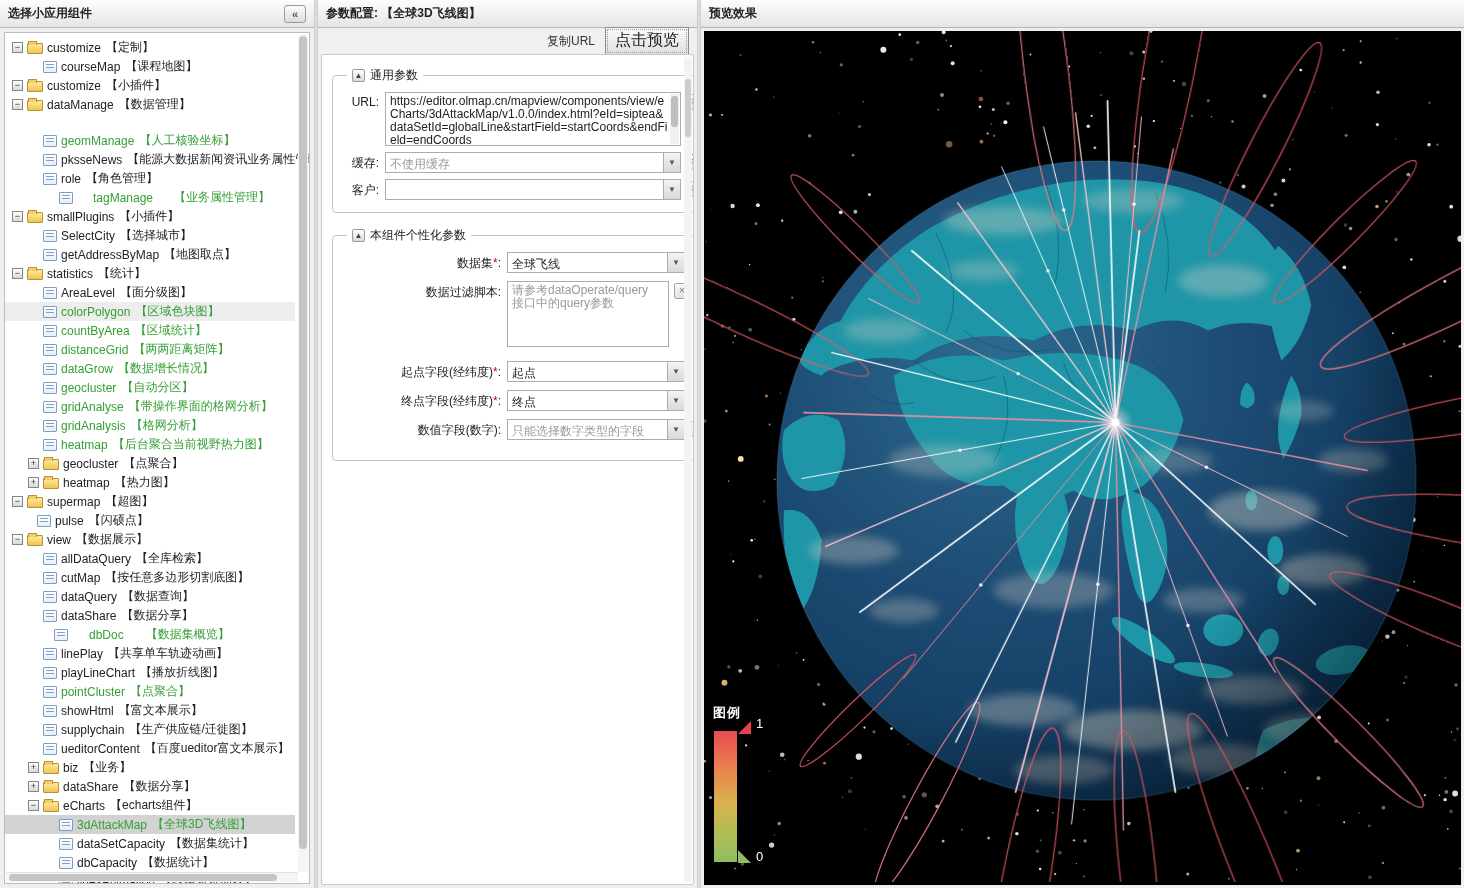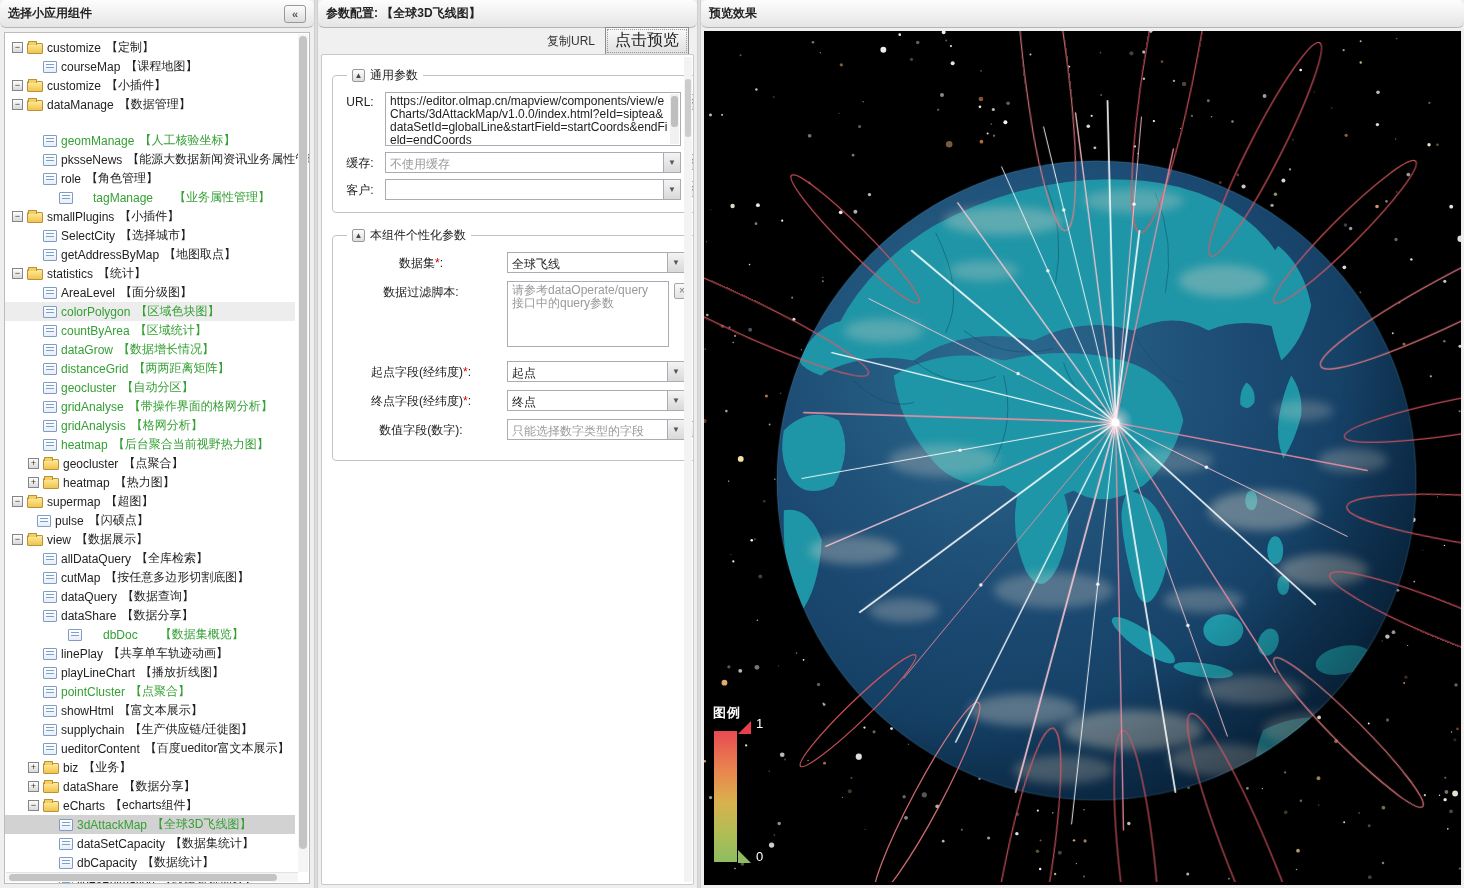--- a/index.html
+++ b/index.html
@@ -1,20 +1,20 @@
 <!DOCTYPE html>
 <html><head>
 <meta charset="utf-8">
 <style>
   *{box-sizing:border-box;margin:0;padding:0;}
   html,body{width:1464px;height:888px;overflow:hidden;}
   body{font-family:"Liberation Sans","DejaVu Sans",sans-serif;font-size:12px;color:#222;background:#e9e9e9;display:flex;}
 
   
-  .panel-header{height:28px;flex:0 0 28px;background:linear-gradient(#fdfdfd,#e5e5e5);border-bottom:1px solid #b5b5b5;display:flex;align-items:center;padding:12px 8px;font-weight:bold;color:#222;border-radius:6px;}
+  .panel-header{height:28px;flex:0 0 28px;background:linear-gradient(#fdfdfd,#e5e5e5);border-bottom:1px solid #b5b5b5;display:flex;align-items:center;padding:12px 8px;font-weight:bold;color:#222;}
   .v-divider{width:4px;background:#dcdcdc;border-left:1px solid #cfcfcf;border-right:1px solid #cfcfcf;}
 
   
   .left-panel{width:314px;flex:0 0 314px;background:#efefef;display:flex;flex-direction:column;}
   .collapse-btn{margin-left:auto;width:22px;height:18px;border:1px solid #999;border-radius:3px;background:linear-gradient(#fcfcfc,#dcdcdc);color:#555;font-size:11px;line-height:16px;text-align:center;cursor:pointer;}
   .tree-wrap{position:relative;margin:4px;background:#fff;border:1px solid #bcbcbc;flex:1;overflow:hidden;}
   .tree{padding:5px 14px 14px 0;}
   .trow{display:flex;align-items:center;height:19px;white-space:nowrap;cursor:pointer;}
   .trow .slot{width:13px;flex:0 0 13px;display:flex;align-items:center;justify-content:center;margin-right:3px;}
   .expander{width:11px;height:11px;border:1px solid #858585;background:linear-gradient(#fefefe,#d9d9d9);font-size:9px;line-height:8px;text-align:center;color:#333;}
@@ -35,21 +35,21 @@
   .mid-panel{width:379px;flex:0 0 379px;background:#efefef;display:flex;flex-direction:column;position:relative;}
   .mid-toolbar{height:26px;flex:0 0 26px;background:#f0f0f0;display:flex;align-items:center;justify-content:flex-end;gap:10px;padding:0 8px;}
   .copy-url{color:#333;cursor:pointer;}
   .preview-btn{font-size:16px;padding:2px 9px 3px;background:linear-gradient(#fbfbfb,#dfdfdf);border:1px solid #8c8c8c;outline:1px dotted #9a9a9a;outline-offset:-3px;cursor:pointer;color:#222;}
   .content-card{flex:1;margin:0 3px 3px;background:#fff;border:1px solid #c9c9c9;border-radius:2px;padding-top:6px;position:relative;overflow:hidden;}
   fieldset{border:1px solid #c3c3c3;border-radius:4px;margin:6px 10px 0;padding:8px 8px 12px;}
   fieldset legend{margin-left:6px;padding:0 5px;display:flex;align-items:center;gap:5px;color:#222;}
   .sec-toggle{width:13px;height:13px;border:1px solid #999;border-radius:2px;background:linear-gradient(#fdfdfd,#dcdcdc);font-size:8px;line-height:11px;text-align:center;color:#444;cursor:pointer;}
   .frow{display:flex;align-items:flex-start;margin-bottom:6px;}
   .frow:last-child{margin-bottom:0;}
-  .flabel{flex:0 0 auto;text-align:center;padding-top:3px;color:#222;}
+  .flabel{flex:0 0 auto;text-align:right;padding-top:3px;color:#222;}
   .gen .flabel{width:38px;margin-right:6px;}
   .req{color:#cc0000;}
   .combo{display:flex;height:21px;border:1px solid #a9adb3;background:#fff;align-items:stretch;overflow:hidden;}
   .combo-text{flex:1;padding:3px 4px 0;white-space:nowrap;overflow:hidden;color:#222;}
   .combo-text.ph{color:#9a9a9a;}
   .combo-btn{flex:0 0 17px;border-left:1px solid #a9adb3;background:linear-gradient(#f4f4f4,#d9d9d9);color:#555;font-size:8px;line-height:19px;text-align:center;cursor:pointer;}
   .clear-btn{width:16px;height:16px;margin-left:5px;margin-top:2px;border:1px solid #a5a5a5;border-radius:2px;background:linear-gradient(#fafafa,#e2e2e2);color:#777;font-size:10px;line-height:13px;text-align:center;cursor:pointer;flex:0 0 16px;}
   .txtarea{position:relative;border:1px solid #a9adb3;background:#fff;padding:2px 12px 2px 4px;line-height:13px;word-break:break-all;overflow:hidden;color:#222;}
   .txtarea.ph{color:#9a9a9a;}
   .txtarea .ta-sb{position:absolute;top:1px;right:1px;bottom:1px;width:9px;background:#f1f1f1;}
@@ -179,28 +179,28 @@
         </div>
         <div class="trow green" style="padding-left: 22px;">
           <span class="slot"></span>
           <span class="i-leaf"></span>
           <span class="tname">countByArea</span>
           <span class="tdesc">【区域统计】</span>
         </div>
         <div class="trow green" style="padding-left: 22px;">
           <span class="slot"></span>
           <span class="i-leaf"></span>
+          <span class="tname">distanceGrid</span>
+          <span class="tdesc">【两两距离矩阵】</span>
+        </div>
+        <div class="trow green" style="padding-left: 22px;">
+          <span class="slot"></span>
+          <span class="i-leaf"></span>
           <span class="tname">dataGrow</span>
           <span class="tdesc">【数据增长情况】</span>
-        </div>
-        <div class="trow green" style="padding-left: 22px;">
-          <span class="slot"></span>
-          <span class="i-leaf"></span>
-          <span class="tname">distanceGrid</span>
-          <span class="tdesc">【两两距离矩阵】</span>
         </div>
         <div class="trow green" style="padding-left: 22px;">
           <span class="slot"></span>
           <span class="i-leaf"></span>
           <span class="tname">geocluster</span>
           <span class="tdesc">【自动分区】</span>
         </div>
         <div class="trow green" style="padding-left: 22px;">
           <span class="slot"></span>
           <span class="i-leaf"></span>
@@ -274,21 +274,21 @@
           <span class="i-leaf"></span>
           <span class="tname">dataQuery</span>
           <span class="tdesc">【数据查询】</span>
         </div>
         <div class="trow" style="padding-left: 22px;">
           <span class="slot"></span>
           <span class="i-leaf"></span>
           <span class="tname">dataShare</span>
           <span class="tdesc">【数据分享】</span>
         </div>
-        <div class="trow green" style="padding-left: 30px; gap: 17px;">
+        <div class="trow green" style="padding-left: 16px; gap: 17px;">
           <span class="slot"></span>
           <span class="i-leaf"></span>
           <span class="tname">dbDoc</span>
           <span class="tdesc">【数据集概览】</span>
         </div>
         <div class="trow" style="padding-left: 22px;">
           <span class="slot"></span>
           <span class="i-leaf"></span>
           <span class="tname">linePlay</span>
           <span class="tdesc">【共享单车轨迹动画】</span>

